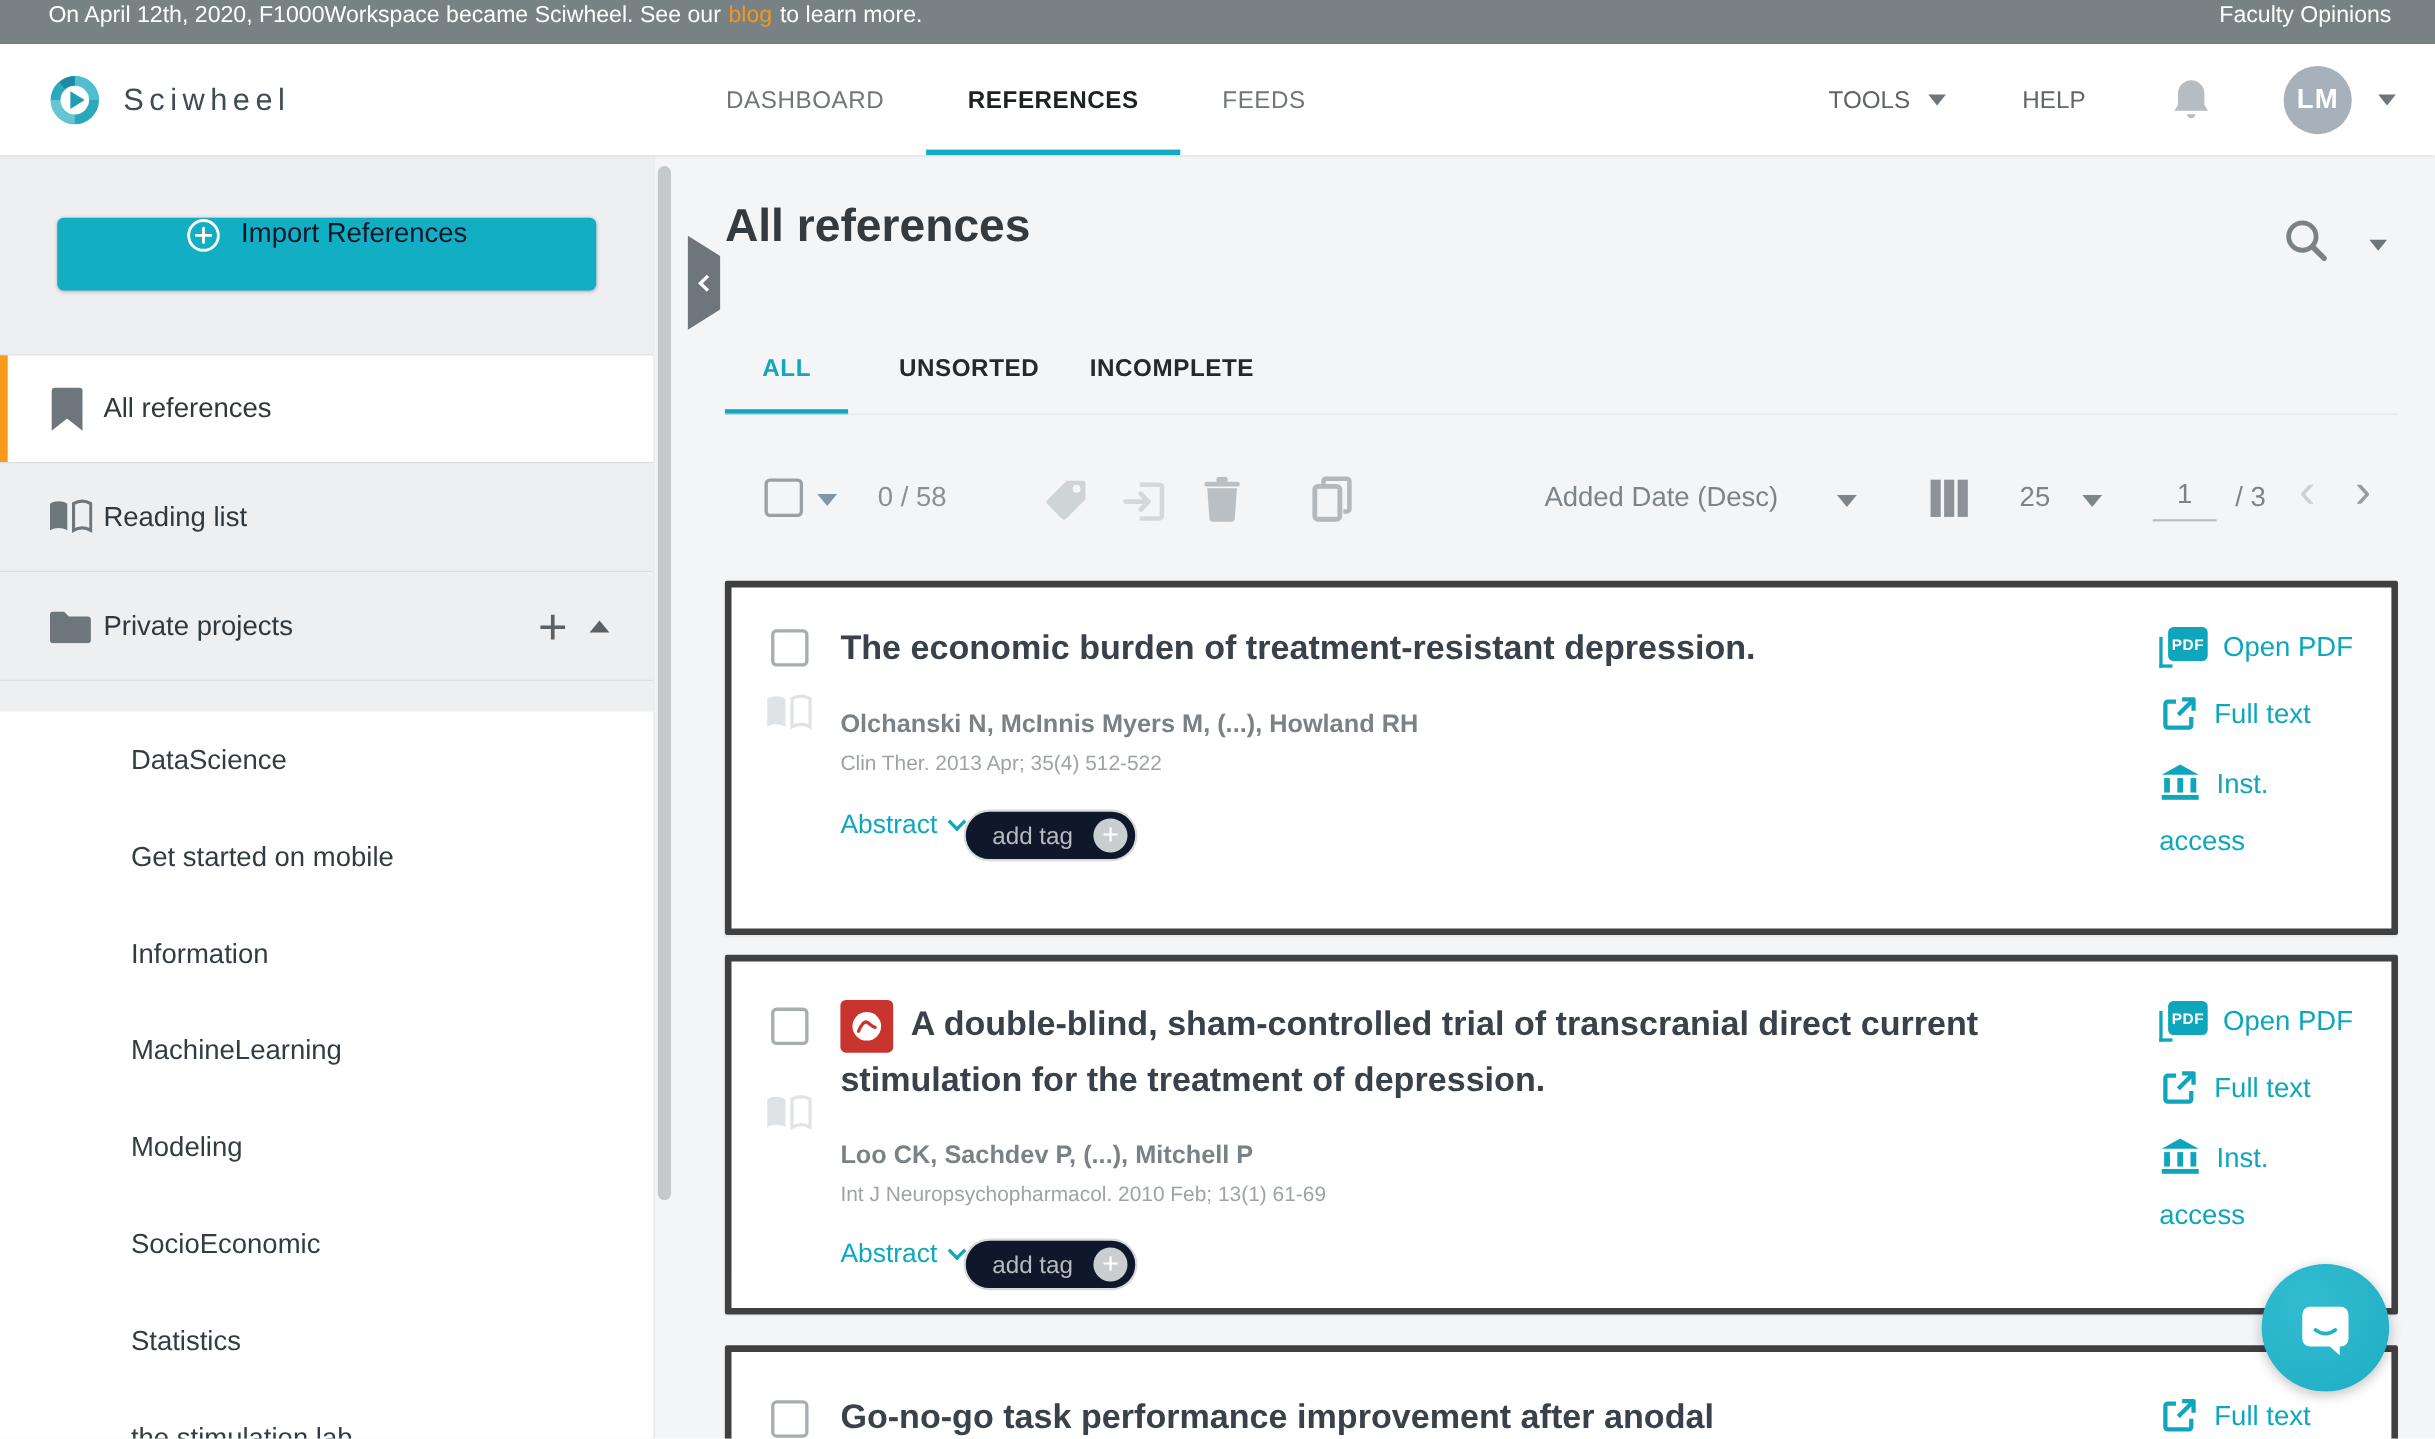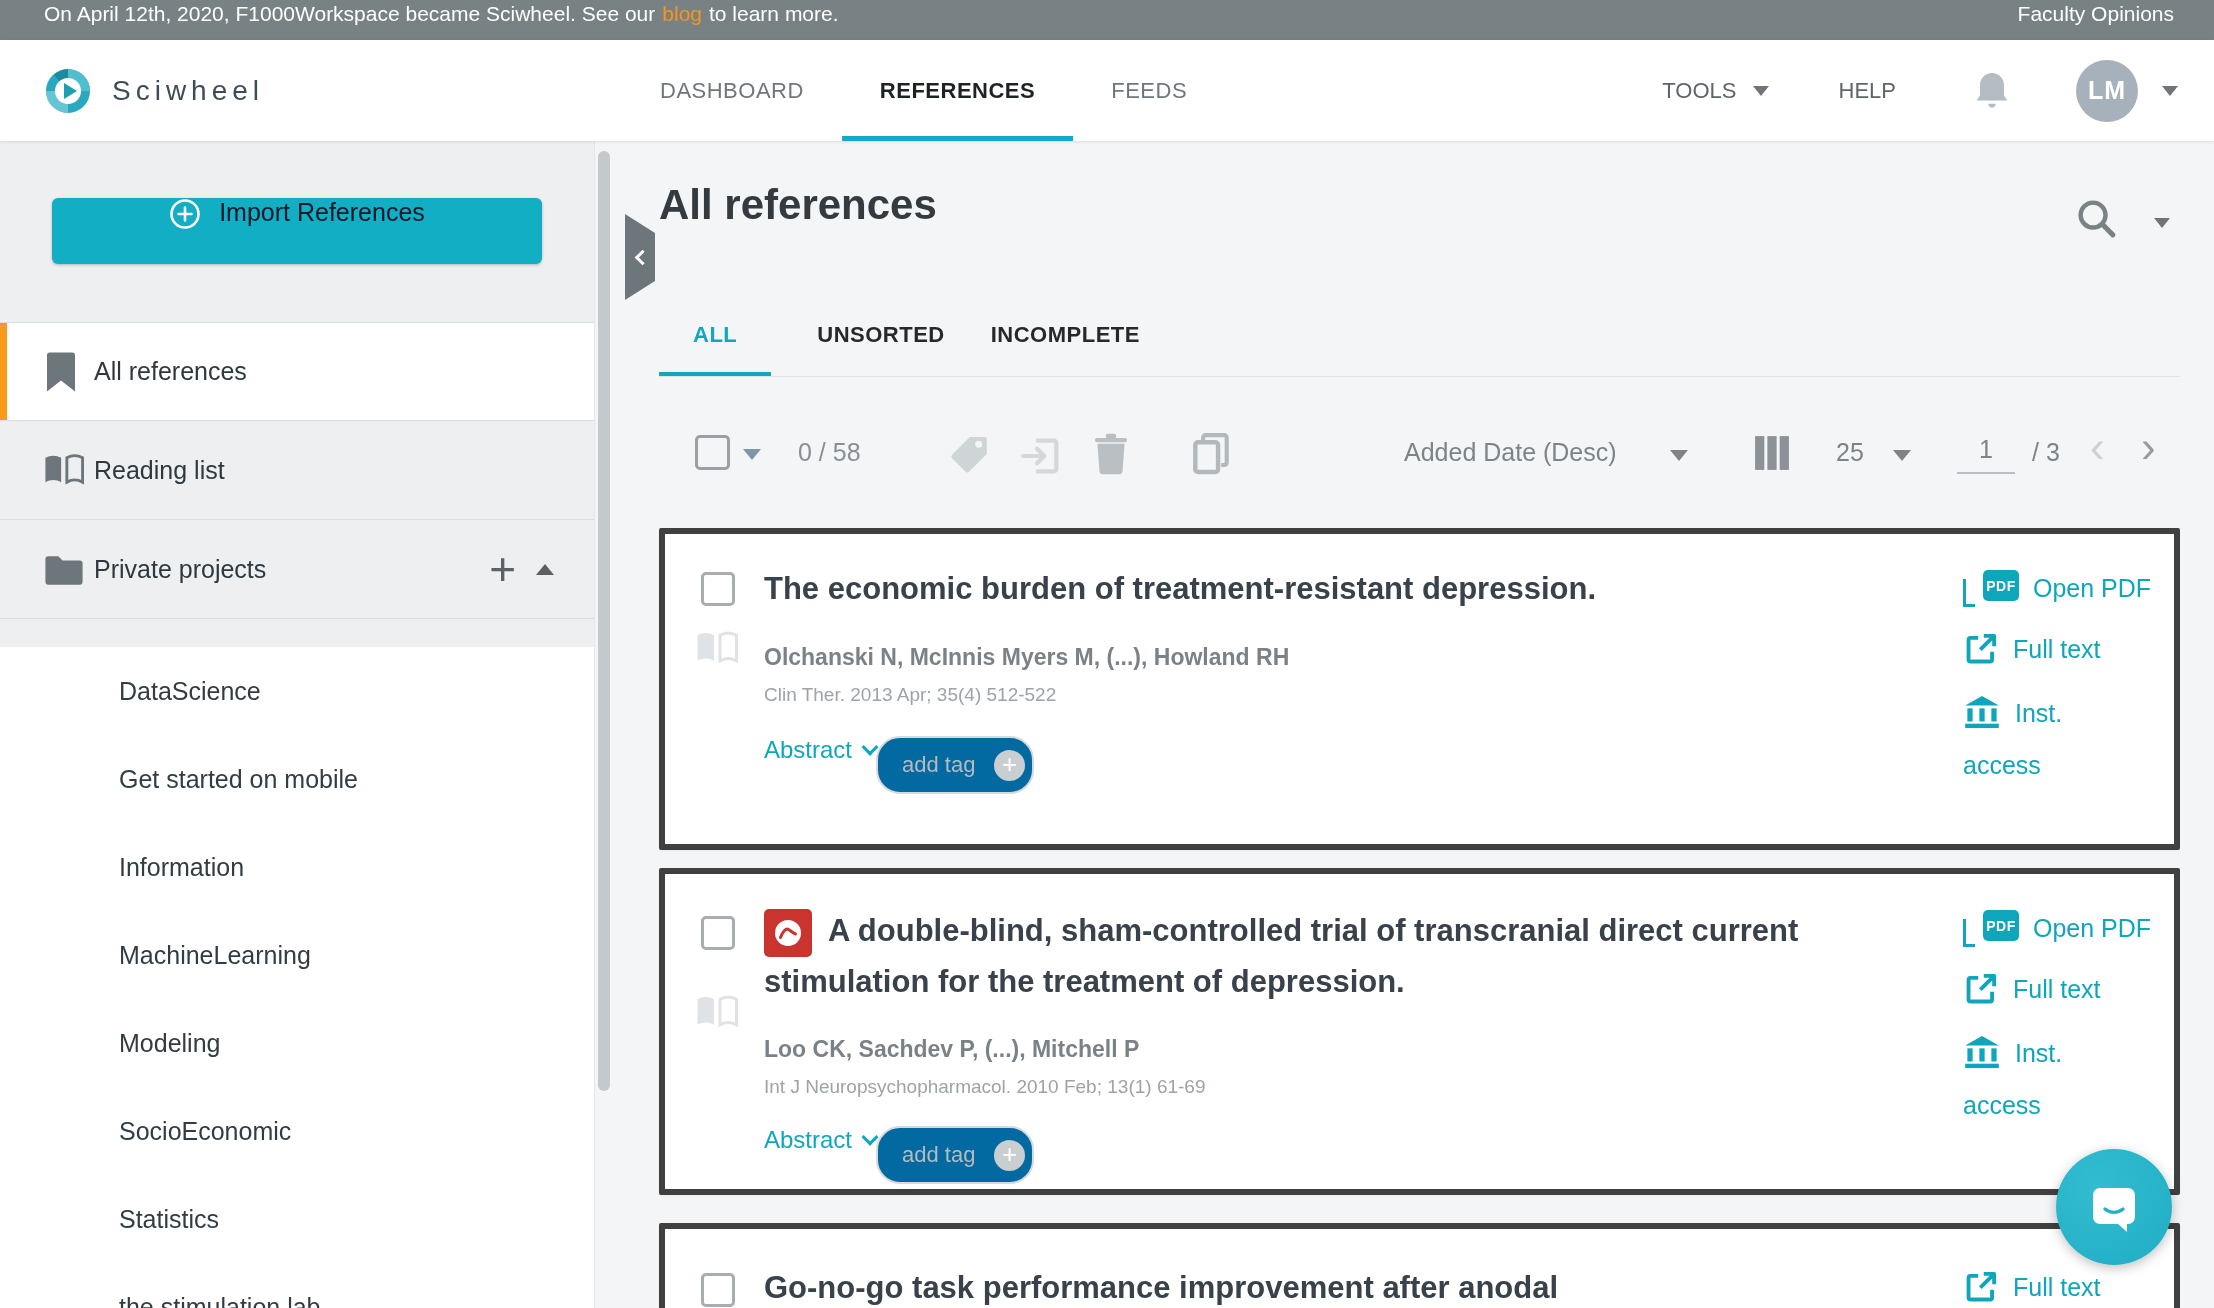--- a/index.html
+++ b/index.html
@@ -108,38 +108,38 @@
   .card3 { top:1082px; height:210px; }
   .c-check { position:absolute; left:36px; width:34px; height:34px; border:3px solid #a7adb0; border-radius:5px; cursor:pointer; }
   .c-book { position:absolute; left:31px; display:flex; }
   .c-title { position:absolute; left:99px; width:1180px; font-size:31px; font-weight:700; color:#39424a; line-height:50px; cursor:pointer; }
   .c-authors { position:absolute; left:99px; font-size:23px; font-weight:700; color:#7b8287; }
   .c-source { position:absolute; left:99px; font-size:19px; color:#9da3a7; }
   .c-bottom { position:absolute; left:99px; display:flex; align-items:flex-start; }
   .abstract-link { display:flex; align-items:center; gap:12px; font-size:24px; font-weight:500; color:#10a7bc; cursor:pointer; }
   .chev-dn { width:12px; height:12px; border-right:3px solid #10a7bc; border-bottom:3px solid #10a7bc; transform:rotate(45deg) translate(-2px,-2px); }
   .tag-pill {
-    width:158px; height:58px; border:2px solid #d6dadc; border-radius:24px; background:#0369a1;
+    width:158px; height:47px; border:2px solid #d6dadc; border-radius:24px; background:#0f172a;
     display:flex; align-items:center; cursor:pointer; position:relative;
   }
   .tag-pill-label { margin-left:24px; font-size:22px; color:#b5bbbe; }
   .tag-pill-plus {
     position:absolute; right:7px; width:31px; height:31px; border-radius:50%; background:#c9ced1;
     color:#ffffff; font-size:26px; line-height:29px; text-align:center; font-weight:400;
   }
   .c-actions { position:absolute; left:1298px; top:36px; display:flex; flex-direction:column; gap:24px; }
   .act { display:flex; align-items:center; gap:14px; font-size:25px; font-weight:500; color:#0fa6bb; cursor:pointer; }
   .act-inst { display:block; width:175px; line-height:44px; font-size:25px; font-weight:500; color:#0fa6bb; cursor:pointer; }
   .act-inst .bank-wrap { display:inline-block; vertical-align:-8px; margin-right:14px; }
   .rec-badge {
     display:inline-flex; width:48px; height:48px; border-radius:5px; background:#c9352e;
     align-items:center; justify-content:center; vertical-align:-9px; margin-right:16px;
   }
   
-  .pdf-ic { position:relative; width:56px; height:37px; }
+  .pdf-ic { position:relative; width:44px; height:37px; }
   .pdf-ic .back { position:absolute; left:0; bottom:0; width:12px; height:28px; border-left:3px solid #0fa6bb; border-bottom:3px solid #0fa6bb; }
   .pdf-ic .front { position:absolute; right:0; top:0; width:36px; height:31px; background:#0fa6bb; border-radius:5px; color:#fff; font-size:14px; font-weight:700; display:flex; align-items:center; justify-content:center; letter-spacing:.5px; }
   
   .chat-fab {
     position:absolute; left:2056px; top:1149px; width:116px; height:116px; border-radius:50%;
     background:radial-gradient(circle at 35% 30%, #33bcd1, #1fadc4); border:none; cursor:pointer;
     box-shadow:0 3px 12px rgba(0,0,0,.25); display:flex; align-items:center; justify-content:center; z-index:20;
   }
 </style>
 </head>

